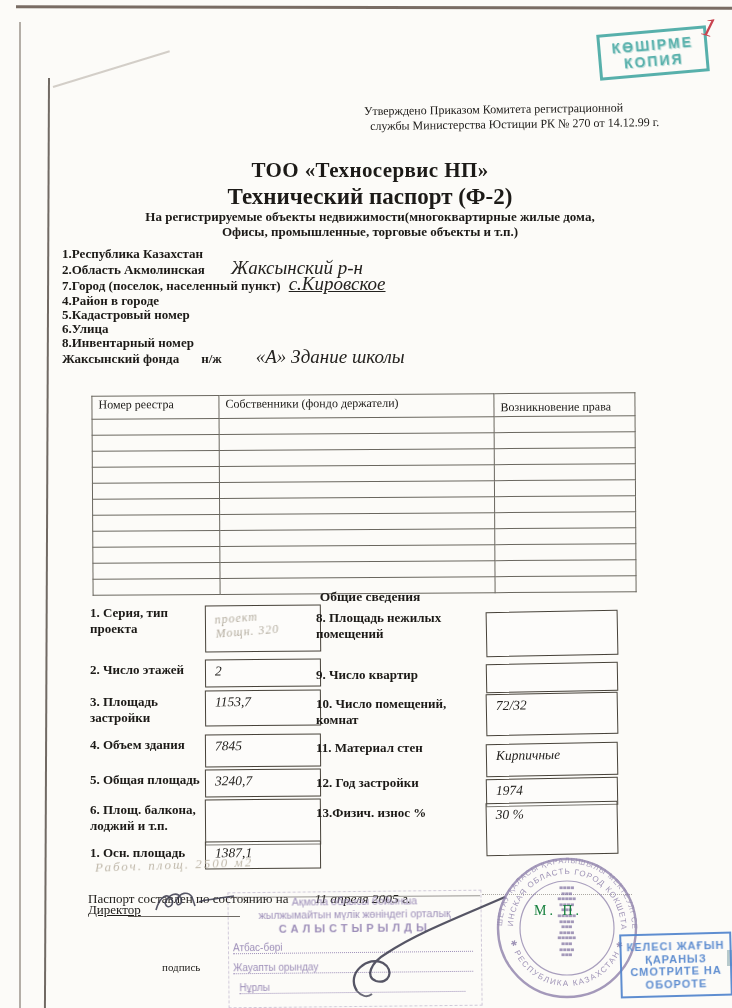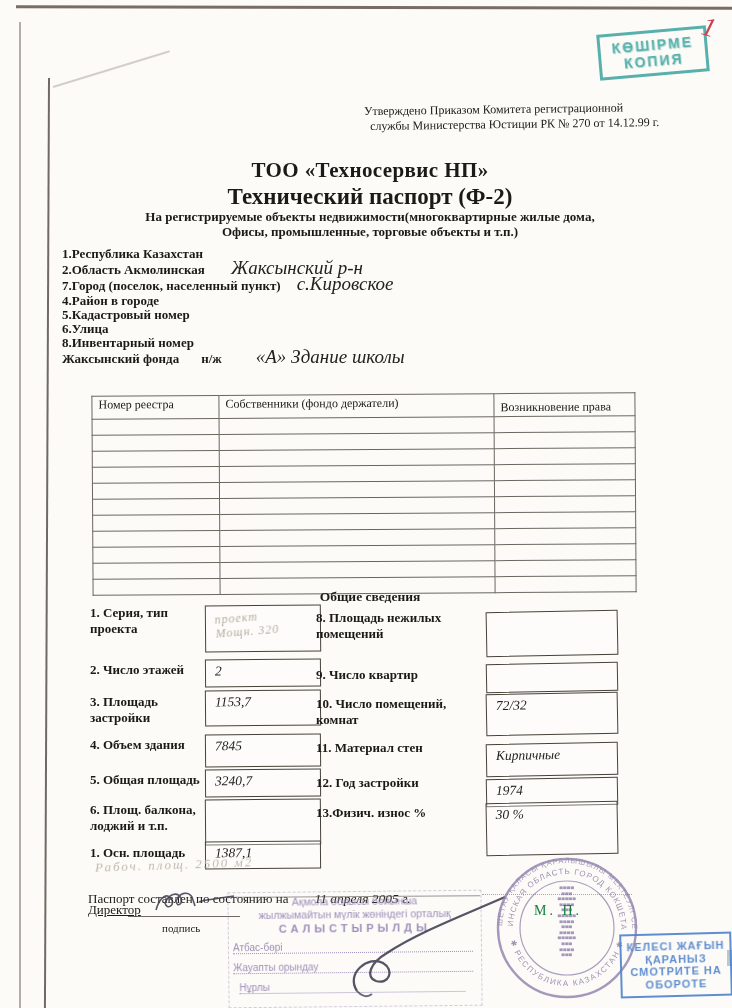--- a/index.html
+++ b/index.html
@@ -43,21 +43,21 @@
   .approval{left:364px;top:102px;width:300px;font-size:12px;line-height:15px;transform:rotate(-.8deg);}
   .approval .l2{padding-left:6px;}
   .titles{left:60px;top:158px;width:620px;text-align:center;}
   .org-title{font-size:21px;font-weight:bold;letter-spacing:.4px;}
   .doc-title{font-size:23px;font-weight:bold;margin-top:1px;text-align:center;}
   .subtitle{font-size:13px;font-weight:bold;line-height:14.5px;}
 
   
   .obj-list{left:62px;top:247px;font-size:13px;font-weight:bold;line-height:14.2px;}
   .obj-val{font-weight:normal;font-style:italic;font-size:19px;color:#24221f;}
-  .v2{margin-left:26px;} .v3{margin-left:16px;}
+  .v2{margin-left:26px;} .v3{margin-left:8px;text-decoration:underline;}
   .cat-code{font-weight:bold;margin-left:22px;} .cat-val{margin-left:34px;}
 
   
   .registry{left:92px;top:394px;transform:rotate(-.35deg);}
   .registry table{border-collapse:collapse;}
   .registry th,.registry td{border:1px solid #6a675f;font-weight:normal;text-align:left;
     font-size:12px;padding:1px 6px;}
   .registry th{height:20px;vertical-align:top;}
   .registry th.low{vertical-align:bottom;margin-left:28px;}
   .registry td{height:13px;}
@@ -82,21 +82,21 @@
   .pencil-note{left:95px;top:857px;font:italic 13px "Liberation Serif",serif;color:#c0b9ab;
     letter-spacing:2px;transform:rotate(-2deg);filter:blur(.3px);}
 
   
   .composed{left:88px;top:884px;font-size:13px;margin-top:7px;}
   .composed .date{font-style:italic;font-size:13.5px;margin-left:26px;}
   .rule-line{left:232px;top:896px;width:248px;height:1px;background:#55524c;opacity:.6;transform:rotate(-.4deg);}
   .rule-dots{left:482px;top:894px;width:150px;height:1px;border-top:1px dotted #8a867e;opacity:.7;}
   .director{left:88px;top:902px;font-size:13px;text-decoration:underline;}
   .sig-line{left:128px;top:916px;width:112px;height:1px;background:#4a463f;opacity:.8;}
-  .sig-caption{left:162px;top:922px;font-size:11px;}
+  .sig-caption{left:162px;top:961px;font-size:11px;}
   .dir-sig{left:150px;top:888px;}
   .big-sig{left:345px;top:893px;}
 </style>
 </head>
 <body>
 
 <div class="page">
 
   <div class="abs top-edge"></div>
   <div class="abs left-line-a"></div>

